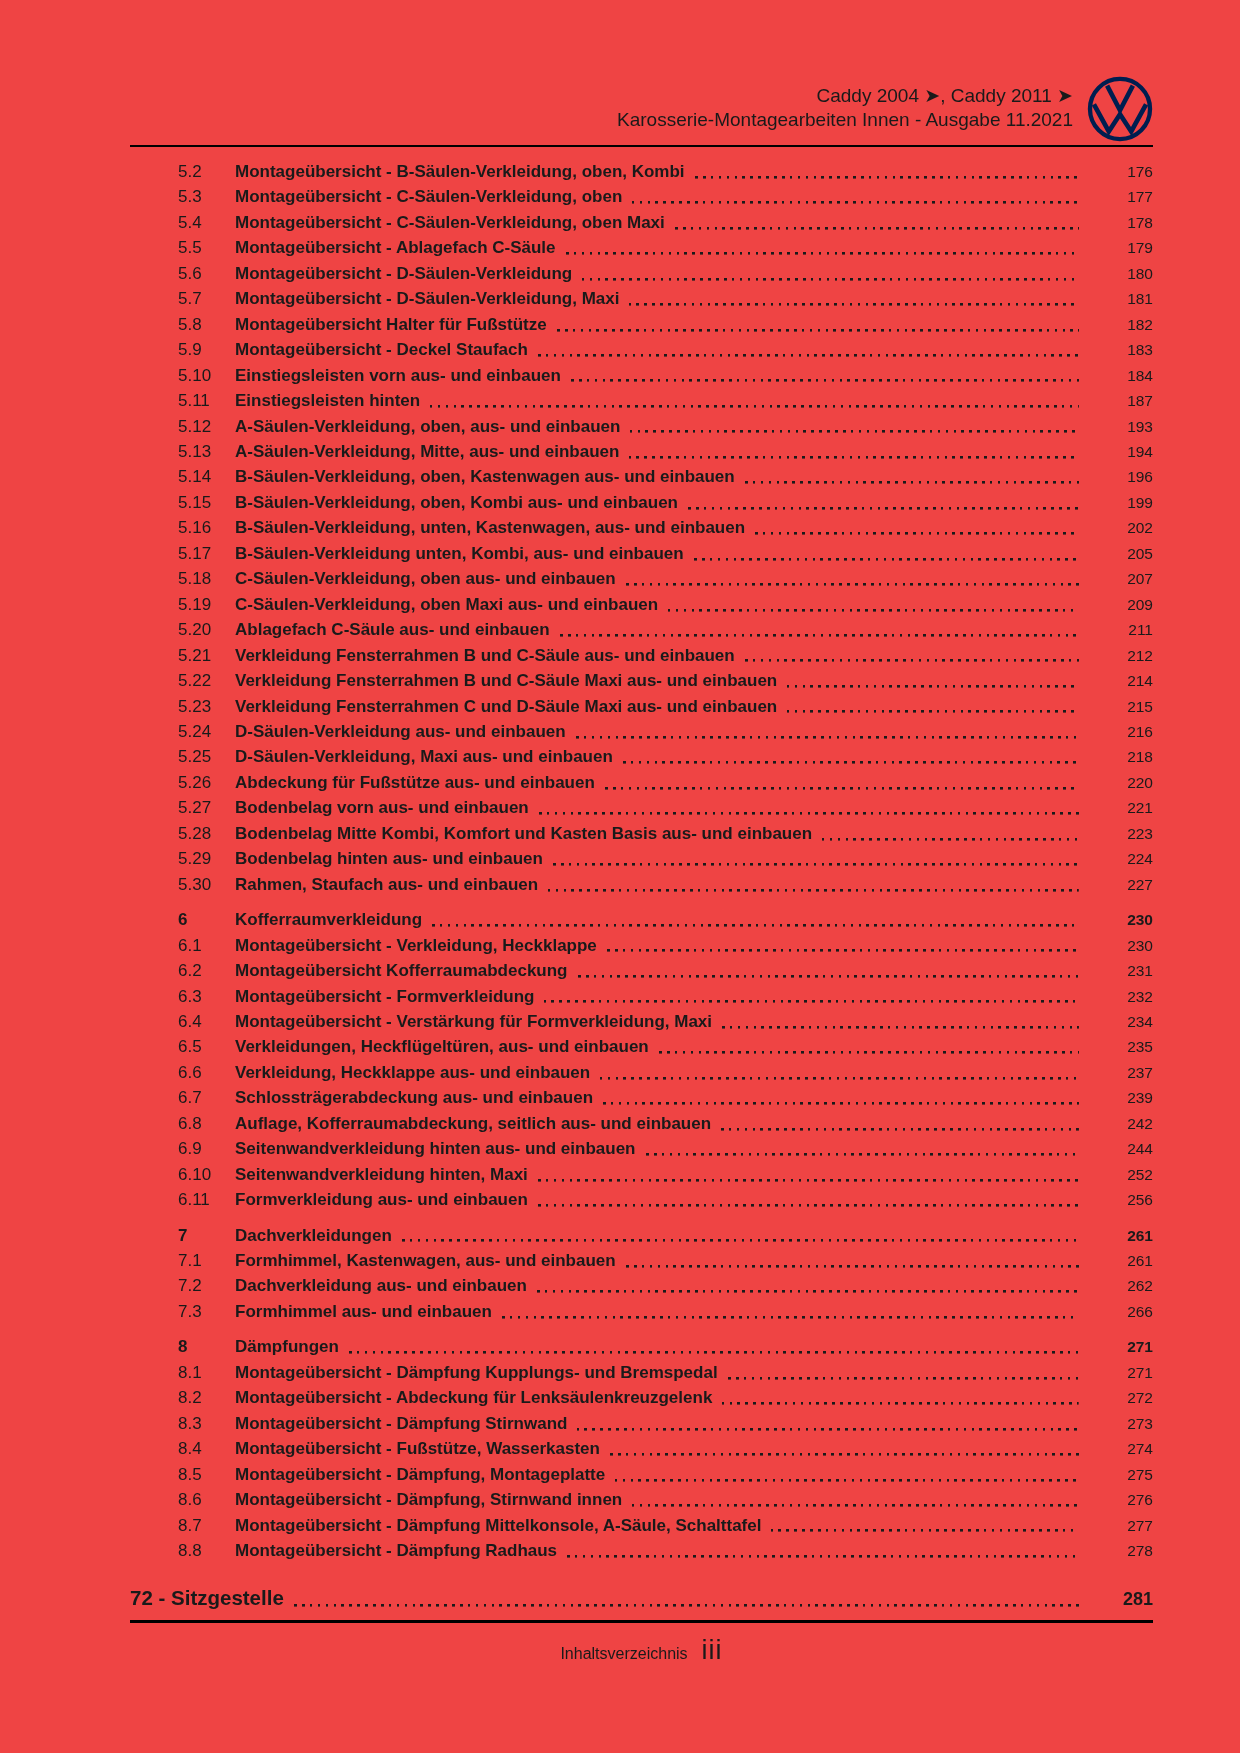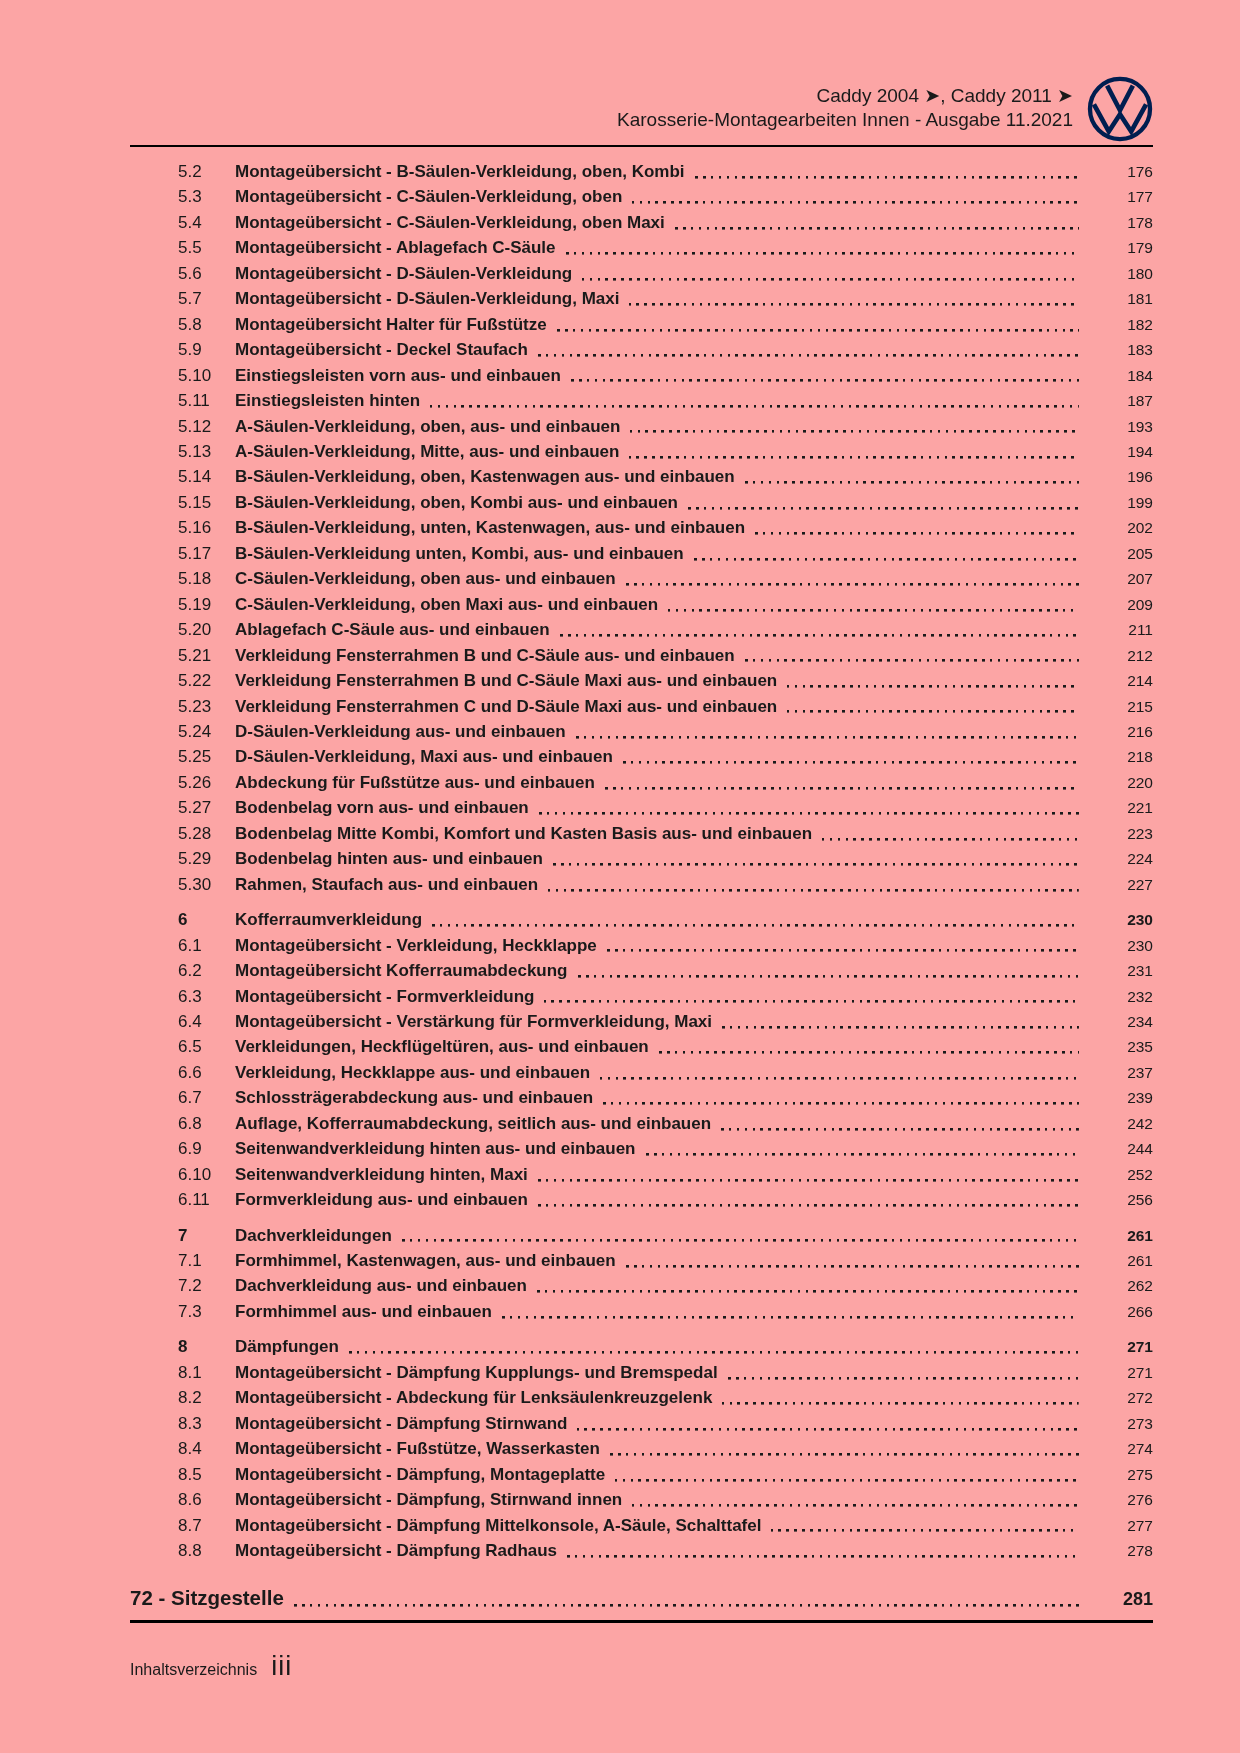--- a/index.html
+++ b/index.html
@@ -1,17 +1,17 @@
 <!DOCTYPE html>
 <html><head>
 <meta charset="utf-8">
 <style>
   html,body { margin:0; padding:0; background:#ffffff; }
   .page {
-    position:relative; width:1240px; height:1753px; background:#fca5a5;
+    position:relative; width:1240px; height:1753px; background:#ef4444;
     font-family:"Liberation Sans", sans-serif; color:#1a1a1a; overflow:hidden;
   }
   .content { position:absolute; left:130px; top:0; width:1023px; }
 
   
   .header { display:flex; justify-content:flex-end; align-items:flex-start; padding-top:76px; }
   .header-text { text-align:right; font-size:19px; line-height:24px; margin-right:14px; padding-top:8px; white-space:nowrap; }
   .logo-wrap { width:66px; height:66px; flex:none; }
   .logo-wrap svg { width:66px; height:66px; display:block; }
   .header-rule { height:0; border-bottom:2.5px solid #000; margin-top:3px; }
@@ -34,21 +34,21 @@
   .toc-row.section { font-weight:bold; margin-top:10px; }
   .toc-row.section .pagenum { font-weight:bold; }
 
   
   .chapter-row { display:flex; align-items:baseline; font-size:20.5px; font-weight:bold; line-height:30px; margin-top:20px; }
   .chapter-row .title { flex:none; white-space:nowrap; }
   .chapter-row .leader { background-position:right 0 bottom 8px; }
   .chapter-row .pagenum { font-size:18px; font-weight:bold; }
 
   .footer-rule { height:0; border-bottom:3px solid #000; margin-top:6px; }
-  .footer-line { margin-top:28px; text-align:left; }
+  .footer-line { margin-top:12px; text-align:center; }
   .footer-label { font-size:16px; vertical-align:baseline; }
   .footer-roman { font-size:27px; margin-left:14px; vertical-align:baseline; letter-spacing:1px; }
 </style>
 </head>
 <body>
 
 <div class="page">
   <div class="content">
 
     <div class="header">

